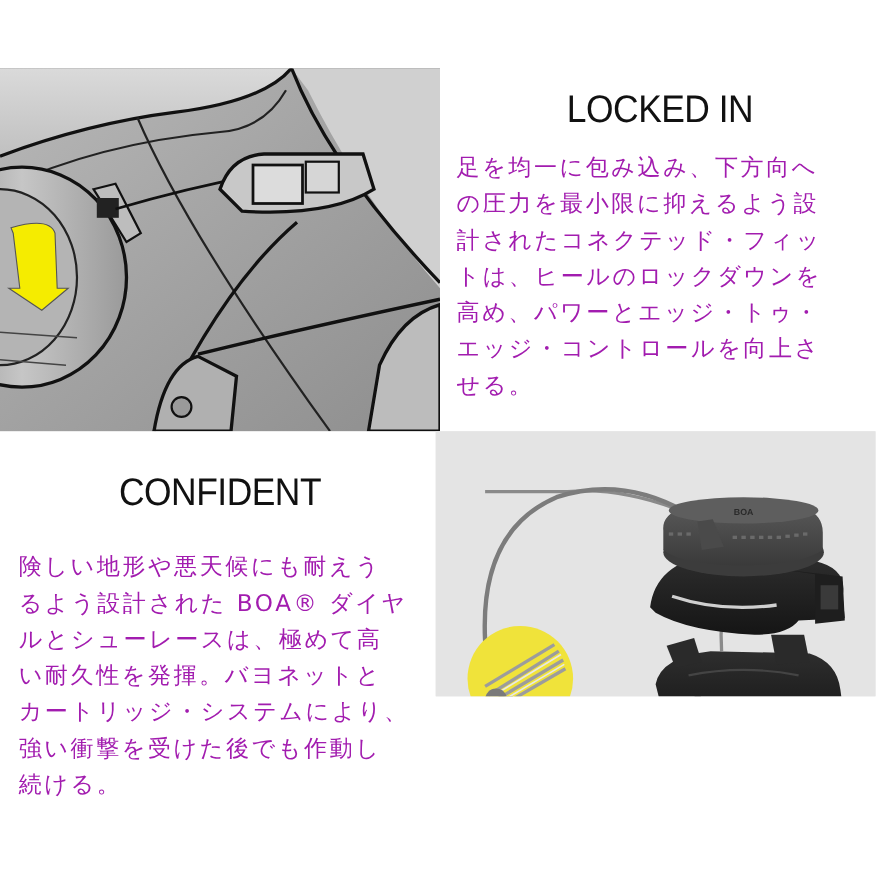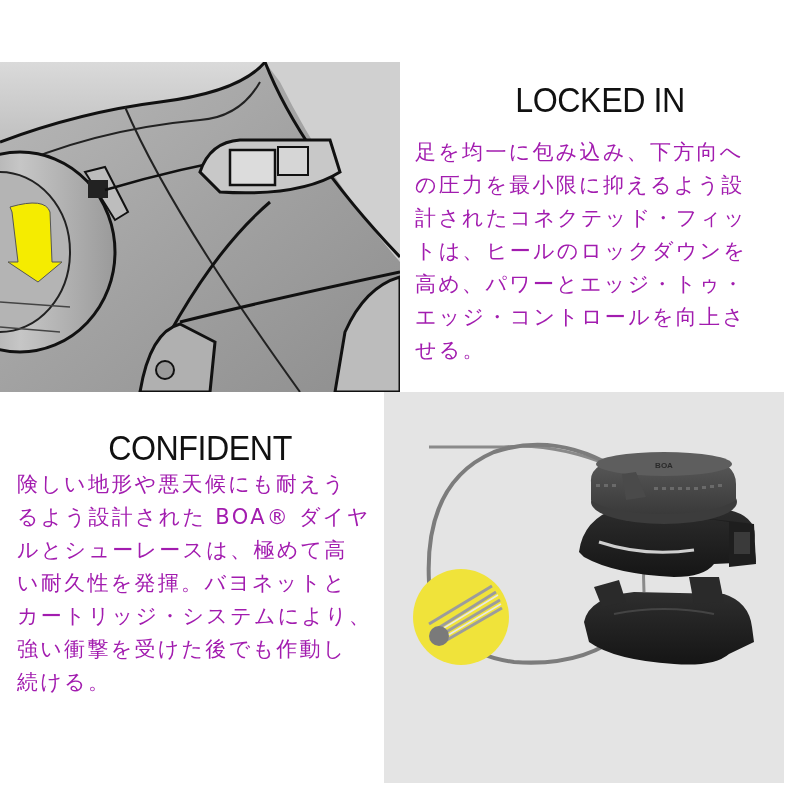--- a/index.html
+++ b/index.html
@@ -1,21 +1,21 @@
 <!DOCTYPE html>
 <html><head>
 <meta charset="utf-8">
 <style>
   * { margin: 0; padding: 0; box-sizing: border-box; }
   html, body { width: 800px; height: 800px; background: #ffffff; overflow: hidden; }
   body { position: relative; font-family: "DejaVu Sans", sans-serif; color: #111; }
 
   .panel-img { position: absolute; overflow: hidden; }
   #img-boot { left: 0; top: 62px; width: 400px; height: 330px; background: #a9a9a9; }
-  #img-dial { left: 384px; top: 392px; width: 400px; height: 391px; background: #e4e4e4; }
+  #img-dial { left: 396px; top: 392px; width: 400px; height: 241px; background: #e4e4e4; }
 
   .heading {
     position: absolute;
     font-family: "Liberation Sans", sans-serif;
     font-size: 35px;
     font-weight: 400;
     letter-spacing: -0.5px;
     color: #111;
     text-align: center;
     transform: scaleX(0.92);
@@ -26,21 +26,21 @@
   .body-text {
     position: absolute;
     font-family: "DejaVu Sans", sans-serif;
     font-size: 21px;
     line-height: 33px;
     letter-spacing: 2.3px;
     color: #a21caf;
     white-space: pre;
   }
   #body-locked { left: 415px; top: 136px; }
-  #body-confident { left: 17px; top: 468px; }
+  #body-confident { left: 17px; top: 499px; }
 </style>
 </head>
 <body>
 
 <div class="panel-img" id="img-boot">
   <svg width="400" height="330" viewBox="0 0 400 330">
     <defs>
       <linearGradient id="bootG" x1="0" y1="0" x2="1" y2="1">
         <stop offset="0" stop-color="#b8b8b8"></stop>
         <stop offset="0.5" stop-color="#a2a2a2"></stop>

